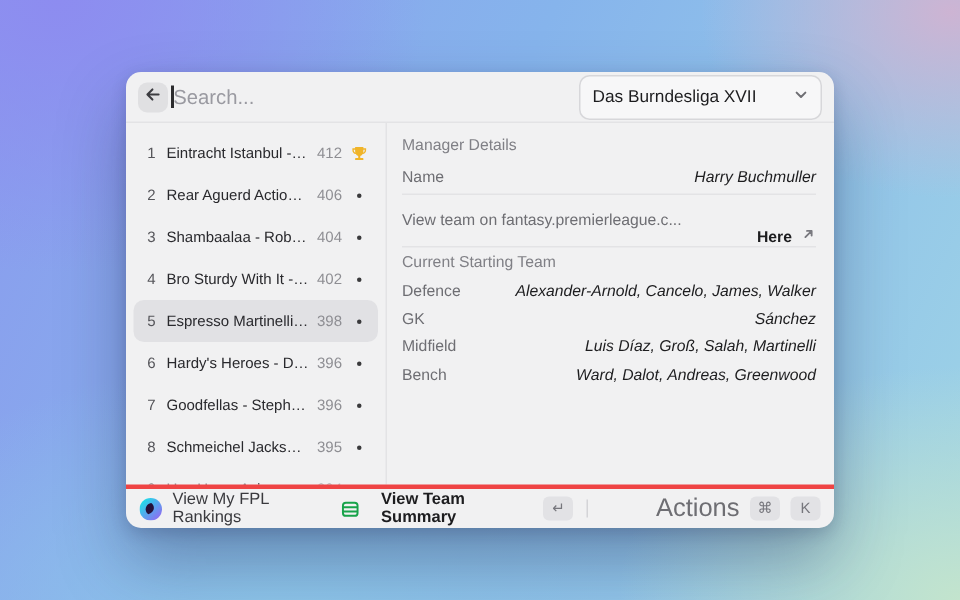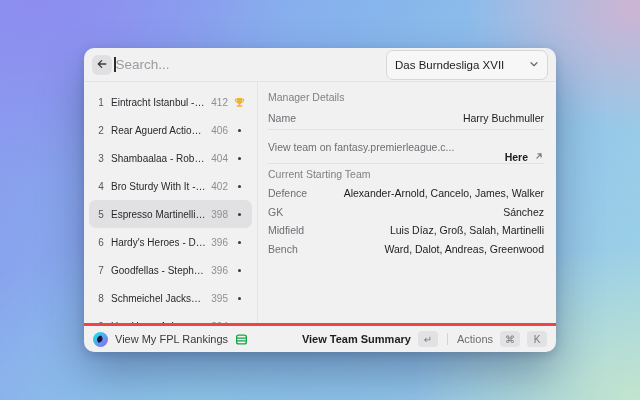--- a/index.html
+++ b/index.html
@@ -50,37 +50,37 @@
   .row .pts{flex:0 0 auto;color:#8e8e93;}
   .row .marker{width:12px;flex:0 0 auto;display:flex;justify-content:center;align-items:center;}
   .marker-dot{width:3px;height:3px;border-radius:50%;background:#3a3a3c;display:block;}
   .marker-trophy svg{width:11px;height:11px;display:block;}
   
   .details-pane{flex:1;min-width:0;padding:5px 12px 0 10px;font-size:10.5px;}
   .section-h{height:20px;line-height:20px;color:#808086;}
   .d-row{min-height:22px;display:flex;align-items:center;justify-content:space-between;gap:10px;}
   .d-row.divided{border-bottom:1px solid #e3e3e5;}
   .d-label{color:#6e6e73;white-space:nowrap;overflow:hidden;text-overflow:ellipsis;}
-  .d-value{color:#1d1d1f;text-align:right;white-space:nowrap;}
+  .d-value{color:#1d1d1f;text-align:right;white-space:nowrap;font-style:italic;}
   .d-row.team{min-height:18.5px;}
   .link-right{display:flex;align-items:center;gap:6px;flex:0 0 auto;margin-top:21px;}
   .link-here{color:#1d1d1f;font-weight:700;}
   .link-right svg{width:10px;height:10px;}
   
   .win-footer{height:26px;flex:0 0 26px;border-top:3px solid #ef4444;
     display:flex;align-items:center;gap:7px;padding:0 9px;}
   .fpl-icon svg{width:15px;height:15px;display:block;}
   .footer-label{font-size:11px;color:#3a3a3e;}
   .green-icon svg{width:13px;height:13px;display:block;}
   .f-spacer{flex:1;}
   .primary-label{font-size:11px;font-weight:700;color:#1d1d1f;}
   .kbd{height:16px;min-width:12px;padding:0 4px;background:#e2e2e5;border-radius:4px;
     color:#76767c;font-size:10px;display:flex;align-items:center;justify-content:center;}
   .vdiv{width:1px;height:12px;background:#d4d4d7;margin:0 2px;}
-  .actions-label{font-size:11px;color:#6e6e73;}
+  .actions-label{font-size:17px;color:#6e6e73;margin-left:36px;}
 </style>
 </head>
 <body>
 
 <div class="bg"></div>
 
 <div class="window">
 
   <div class="win-header">
     <div class="back-btn">

